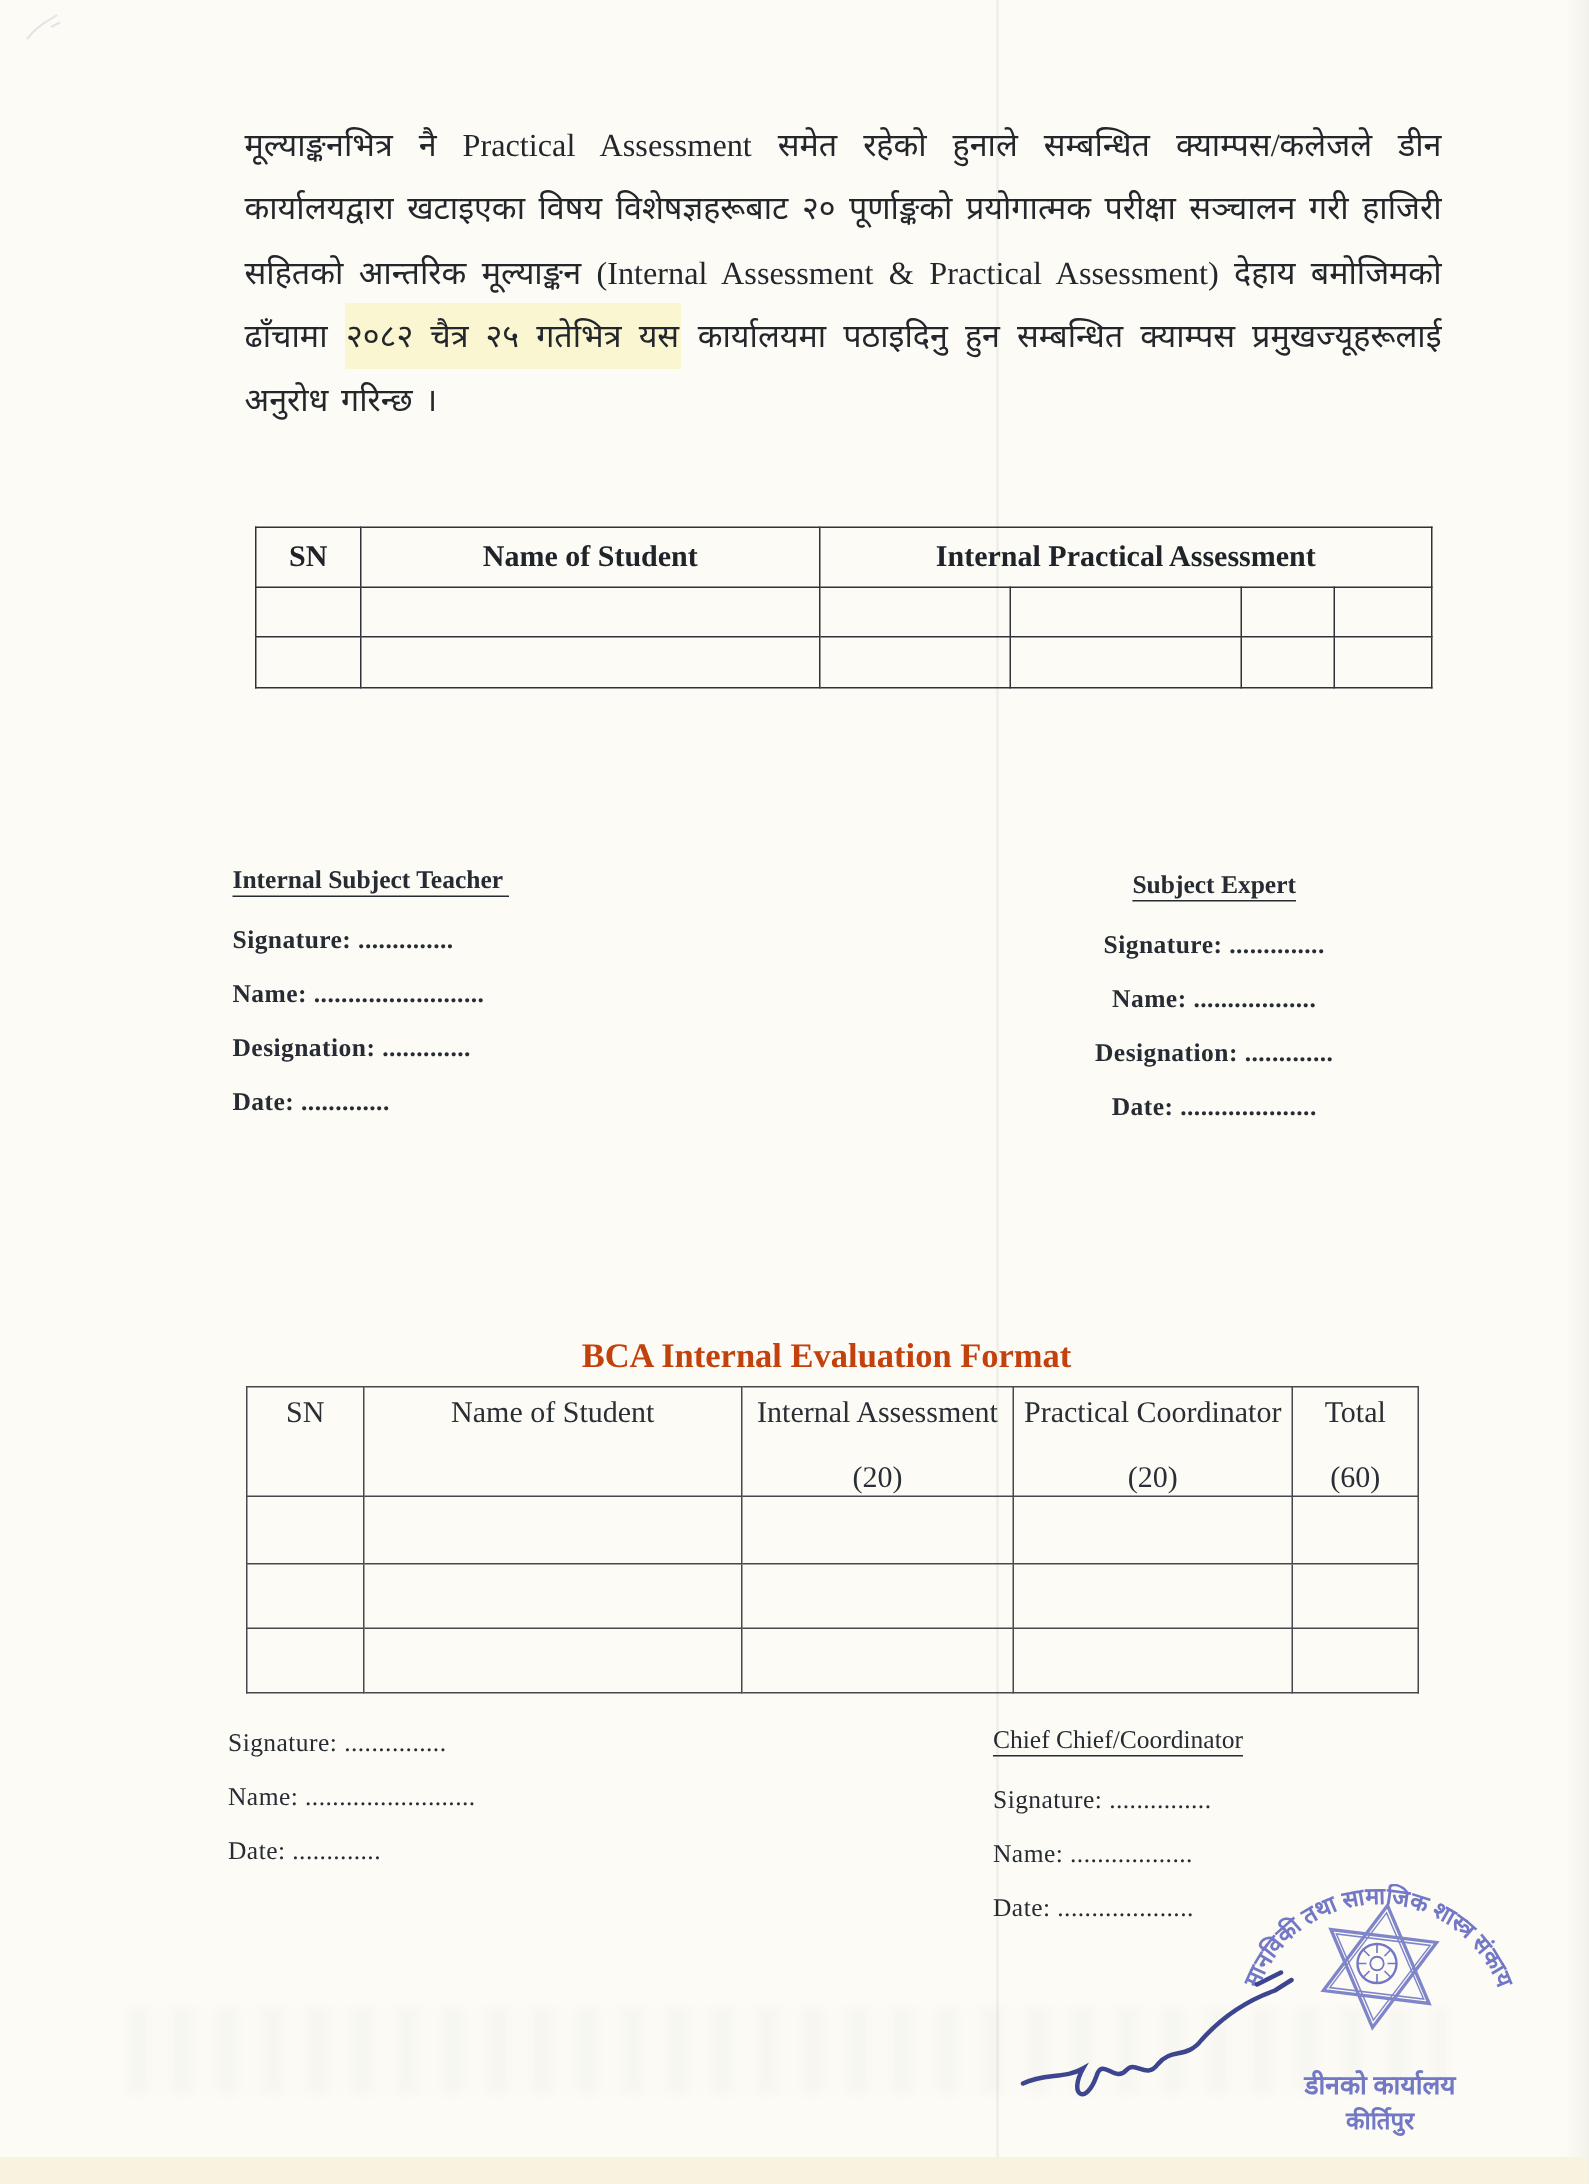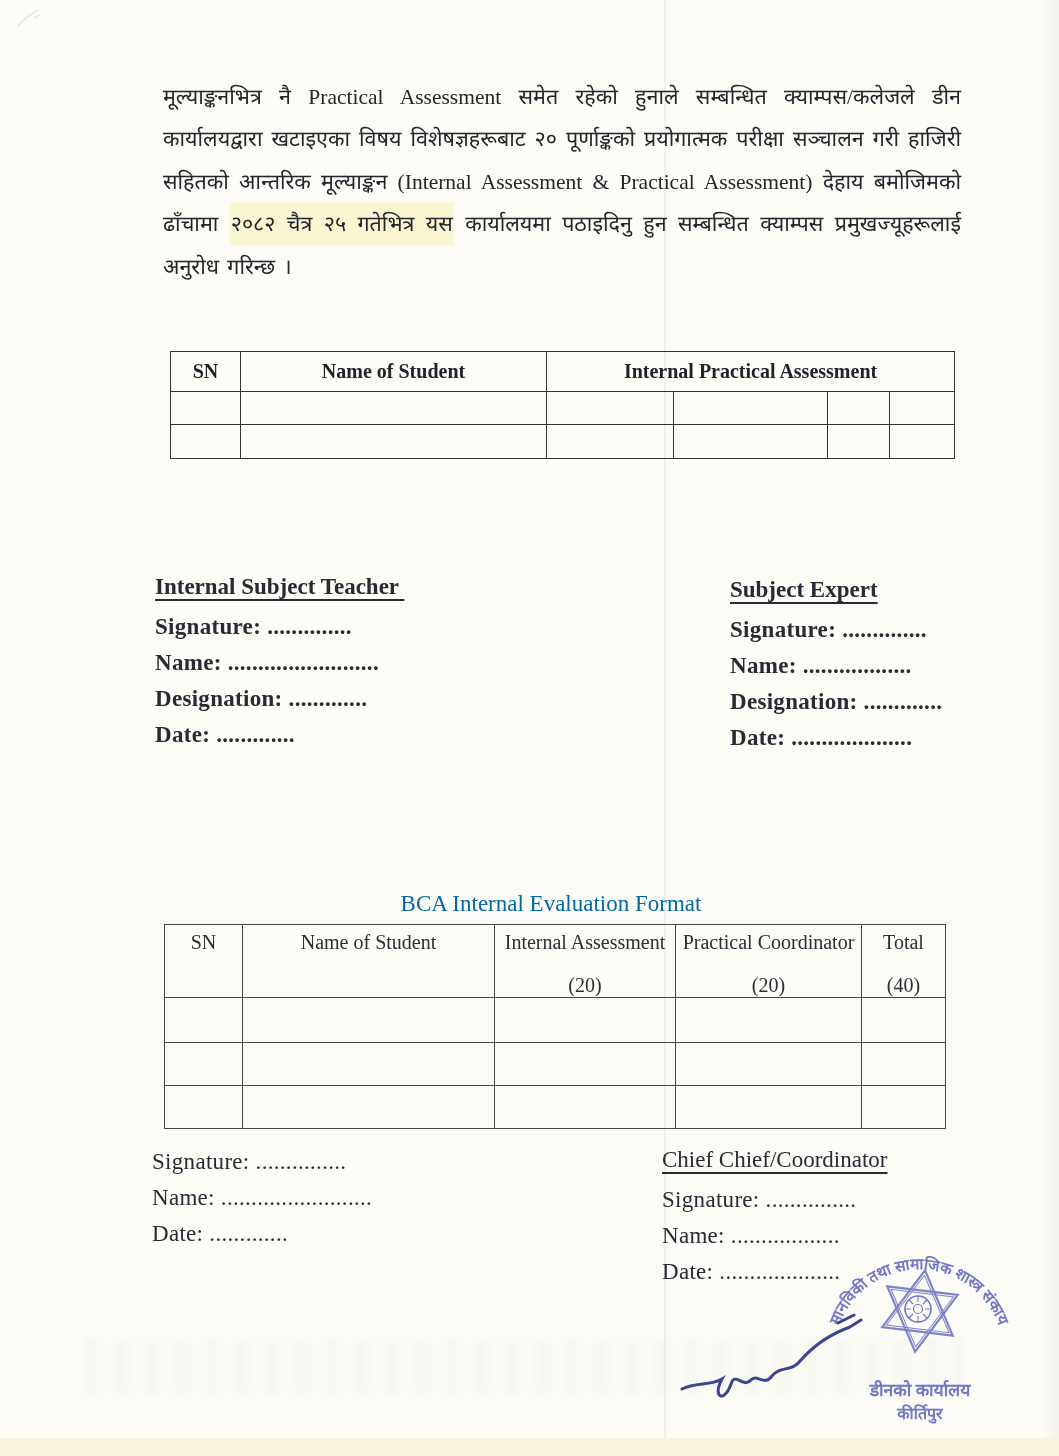--- a/index.html
+++ b/index.html
@@ -30,32 +30,32 @@
   .hl{background:#fbf6d2;padding:10px 1px;}
 
   
   .t1{position:absolute;left:170px;top:351px;border-collapse:collapse;table-layout:fixed;width:784px;
       font-weight:bold;font-size:20px;color:#20242a;}
   .t1 td{border:1.6px solid #303238;text-align:center;vertical-align:middle;padding:0;}
   .t1 .sub-label{margin-top:8px;}
   .t1 .sub-max{margin-top:24px;}
 
   
-  .sig{position:absolute;font-size:23px;color:#272b33;}
+  .sig{position:absolute;font-size:17px;color:#272b33;}
   .sig .sig-title{text-decoration:underline;text-underline-offset:5px;height:38px;line-height:30px;white-space:pre;}
   .sig .sig-line{height:36px;line-height:34px;white-space:pre;letter-spacing:.3px;}
   .sig.bold{font-weight:bold;}
   .sig1-left{left:155px;top:572px;}
-  .sig1-right{left:730px;top:575px;}
+  .sig1-right{left:730px;top:575px;text-align:center;}
   .sig2-left{left:152px;top:1145px;}
   .sig2-right{left:662px;top:1145px;}
 
   
   .bca-title{position:absolute;left:170px;top:891px;width:762px;text-align:center;
-    font-size:23px;color:#0369a1;}
+    font-size:23px;color:#c2410c;font-weight:bold;}
   .t2{position:absolute;left:164px;top:924px;border-collapse:collapse;table-layout:fixed;width:781px;
       font-size:20px;color:#2a2e35;}
   .t2 td{border:1.5px solid #46484e;text-align:center;vertical-align:top;padding:0;}
   .t2 .h-label{margin-top:6px;}
   .t2 .h-max{margin-top:20px;}
 
   
   .stamp{position:absolute;left:785px;top:1256px;width:250px;height:178px;}
   .hand-sign{position:absolute;left:678px;top:1298px;width:205px;height:115px;}
 </style>
@@ -144,21 +144,21 @@
       <td>
         <div class="h-label">Internal Assessment</div>
         <div class="h-max">(20)</div>
       </td>
       <td>
         <div class="h-label">Practical Coordinator</div>
         <div class="h-max">(20)</div>
       </td>
       <td>
         <div class="h-label">Total</div>
-        <div class="h-max">(40)</div>
+        <div class="h-max">(60)</div>
       </td>
     </tr>
     <tr style="height:45px">
       <td></td>
           <td></td>
       <td></td>
           <td></td>
       <td></td>
     </tr>
     <tr style="height:43px">

